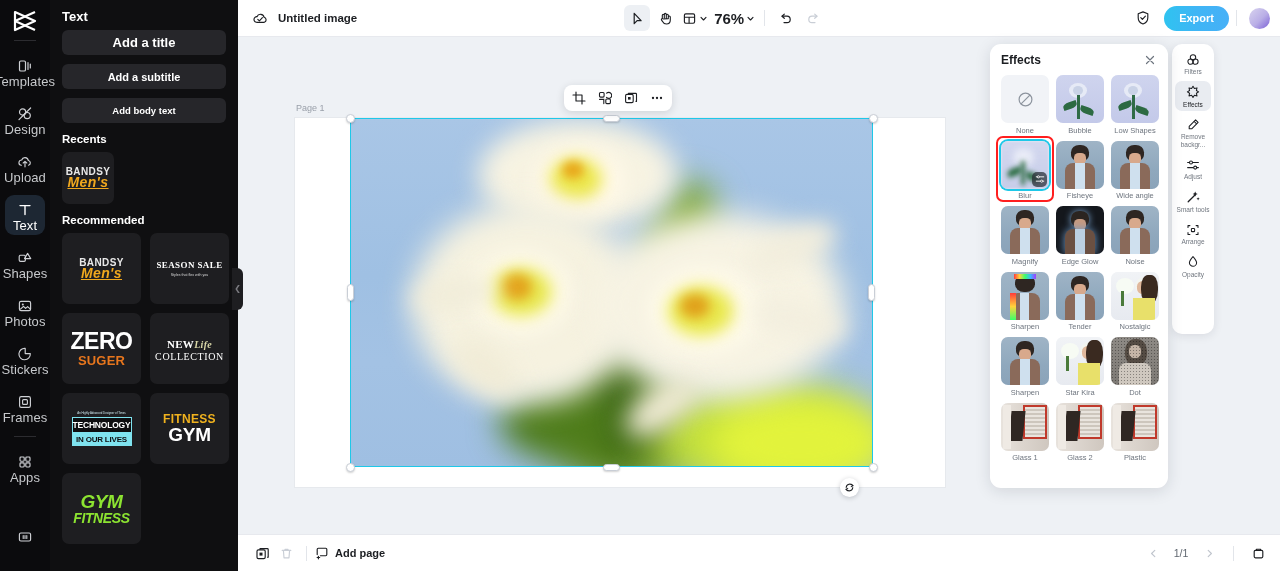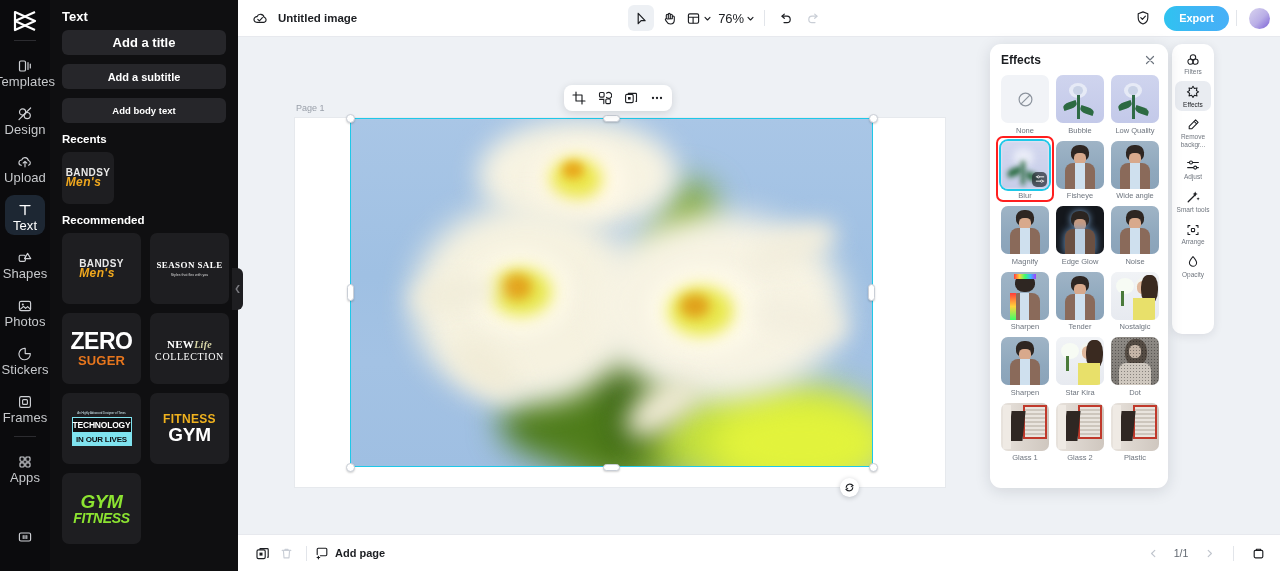--- a/index.html
+++ b/index.html
@@ -54,21 +54,21 @@
   .grid2 .thumb { height: 71px; }
   .collapse-handle {
     position: absolute; left: 232px; top: 268px; width: 11px; height: 42px;
     background: #1e1e21; border-radius: 0 6px 6px 0; z-index: 31;
     display: flex; align-items: center; justify-content: center; cursor: pointer;
   }
   .collapse-handle span { color: #7c7c82; font-size: 8px; line-height: 1; }
 
   
   .t-bandsy { color:#e9e9e9; font-size:10px; font-weight:800; letter-spacing:.4px; font-family:"Liberation Sans",sans-serif; }
-  .t-bandsy .sub { color:#f0a81e; font-size:12px; font-style:italic; font-weight:700; display:block; text-align:left; margin-top:-3px; }
+  .t-bandsy .sub { color:#f0a81e; font-size:14px; font-style:italic; font-weight:700; display:block; text-align:center; margin-top:-3px;text-decoration:underline; }
   .t-season { color:#fff; font-family:"Liberation Serif",serif; font-size:9px; font-weight:700; letter-spacing:.4px; text-align:center; }
   .t-season .sub { display:block; font-size:3.6px; font-weight:400; letter-spacing:0; margin-top:3px; color:#d9d9d9; font-family:"Liberation Sans",sans-serif;}
   .t-hurry { text-align:center; line-height:1.15; }
   .t-hurry .a { color:#f0a81e; font-size:7.5px; font-weight:800; letter-spacing:.3px; }
   .t-hurry .b { color:#fff; font-size:14px; font-weight:800; letter-spacing:-.3px; }
   .t-hurry .c { color:#f0a81e; font-size:6.5px; font-weight:800; letter-spacing:.3px; }
   .t-zero { text-align:center; line-height:1; }
   .t-zero .a { color:#fff; font-size:23px; font-weight:800; letter-spacing:-.5px; display:block; }
   .t-zero .b { color:#e8761d; font-size:13px; font-weight:700; letter-spacing:.2px; display:block; margin-top:1px;}
   .t-newlife { text-align:center; font-family:"Liberation Serif",serif; line-height:1.05;}
@@ -94,21 +94,21 @@
   }
   .doc-cloud { margin-left: 13px; width: 18px; height: 18px; display:flex; align-items:center; justify-content:center;}
   .doc-title { margin-left: 9px; font-size: 11.5px; color: #1c1e22; font-weight: 600; }
   .tb-right { margin-left: auto; display: flex; align-items: center; gap: 2px; padding-right: 10px; }
   .tb-btn {
     width: 26px; height: 26px; border-radius: 6px; display:flex; align-items:center; justify-content:center;
     cursor: pointer;
   }
   .tb-btn.sel { background: #edf0f4; }
   .tb-combo { display:flex; align-items:center; gap:2px; padding: 0 2px; border-radius:6px; cursor:pointer; }
-  .zoom-val { font-size: 13px; color: #1c1e22; font-weight: 400; min-width: 26px; text-align:center; }
+  .zoom-val { font-size: 15px; color: #1c1e22; font-weight: 700; min-width: 26px; text-align:center; }
   .tb-div { width:1px; height:16px; background:#e2e5ea; margin: 0 5px; }
   .export-btn {
     height: 25px; padding: 0 15px; border-radius: 13px;
     background: linear-gradient(90deg,#2fc3f0 0%, #3fb5f5 50%, #46b0f7 100%);
     color:#fff; font-size:11px; font-weight:700; display:flex; align-items:center; cursor:pointer;
     margin-left: 6px;
   }
   .avatar {
     width: 21px; height: 21px; border-radius: 50%;
     background: linear-gradient(135deg,#d9d4ef 0%, #b9aee6 55%, #7a5fd6 100%);
@@ -607,21 +607,21 @@
         </div>
         <div class="fx-cell">
           <div class="fx-thumb">
             <div style="position:absolute;inset:0;background:linear-gradient(180deg,#cfd4ee 0%,#c3c9e9 100%)"></div>
             <div style="position:absolute;left:13px;top:8px;width:18px;height:15px;border-radius:50%;background:#e6eaf6"></div>
             <div style="position:absolute;left:17px;top:11px;width:10px;height:9px;border-radius:50%;background:#c9d2e6"></div>
             <div style="position:absolute;left:21px;top:20px;width:3px;height:24px;background:#2f6b46"></div>
             <div style="position:absolute;left:7px;top:27px;width:14px;height:7px;border-radius:50% 0 50% 0;background:#2c6a42;transform:rotate(-18deg)"></div>
             <div style="position:absolute;left:24px;top:32px;width:14px;height:7px;border-radius:0 50% 0 50%;background:#2c6a42;transform:rotate(18deg)"></div>
           </div>
-          <div class="fx-label">Low Quality</div>
+          <div class="fx-label">Low Shapes</div>
         </div>
         <div class="fx-cell selected">
           <div class="fx-thumb">
             <div style="position:absolute;inset:0;background:linear-gradient(180deg,#d3d8ef 0%,#c7cde9 100%);filter:blur(1px)"></div>
             <div style="position:absolute;left:12px;top:7px;width:21px;height:18px;border-radius:50%;background:#e9ecf7;filter:blur(3.5px)"></div>
             <div style="position:absolute;left:20px;top:20px;width:4px;height:24px;background:#36724b;filter:blur(2.5px)"></div>
             <div style="position:absolute;left:6px;top:27px;width:15px;height:8px;border-radius:50% 0 50% 0;background:#2f6f46;transform:rotate(-18deg);filter:blur(2.5px)"></div>
             <div style="position:absolute;left:24px;top:32px;width:15px;height:8px;border-radius:0 50% 0 50%;background:#2f6f46;transform:rotate(18deg);filter:blur(2.5px)"></div>
             <div class="fx-gear">
               <svg width="10" height="10" viewBox="0 0 12 12">

